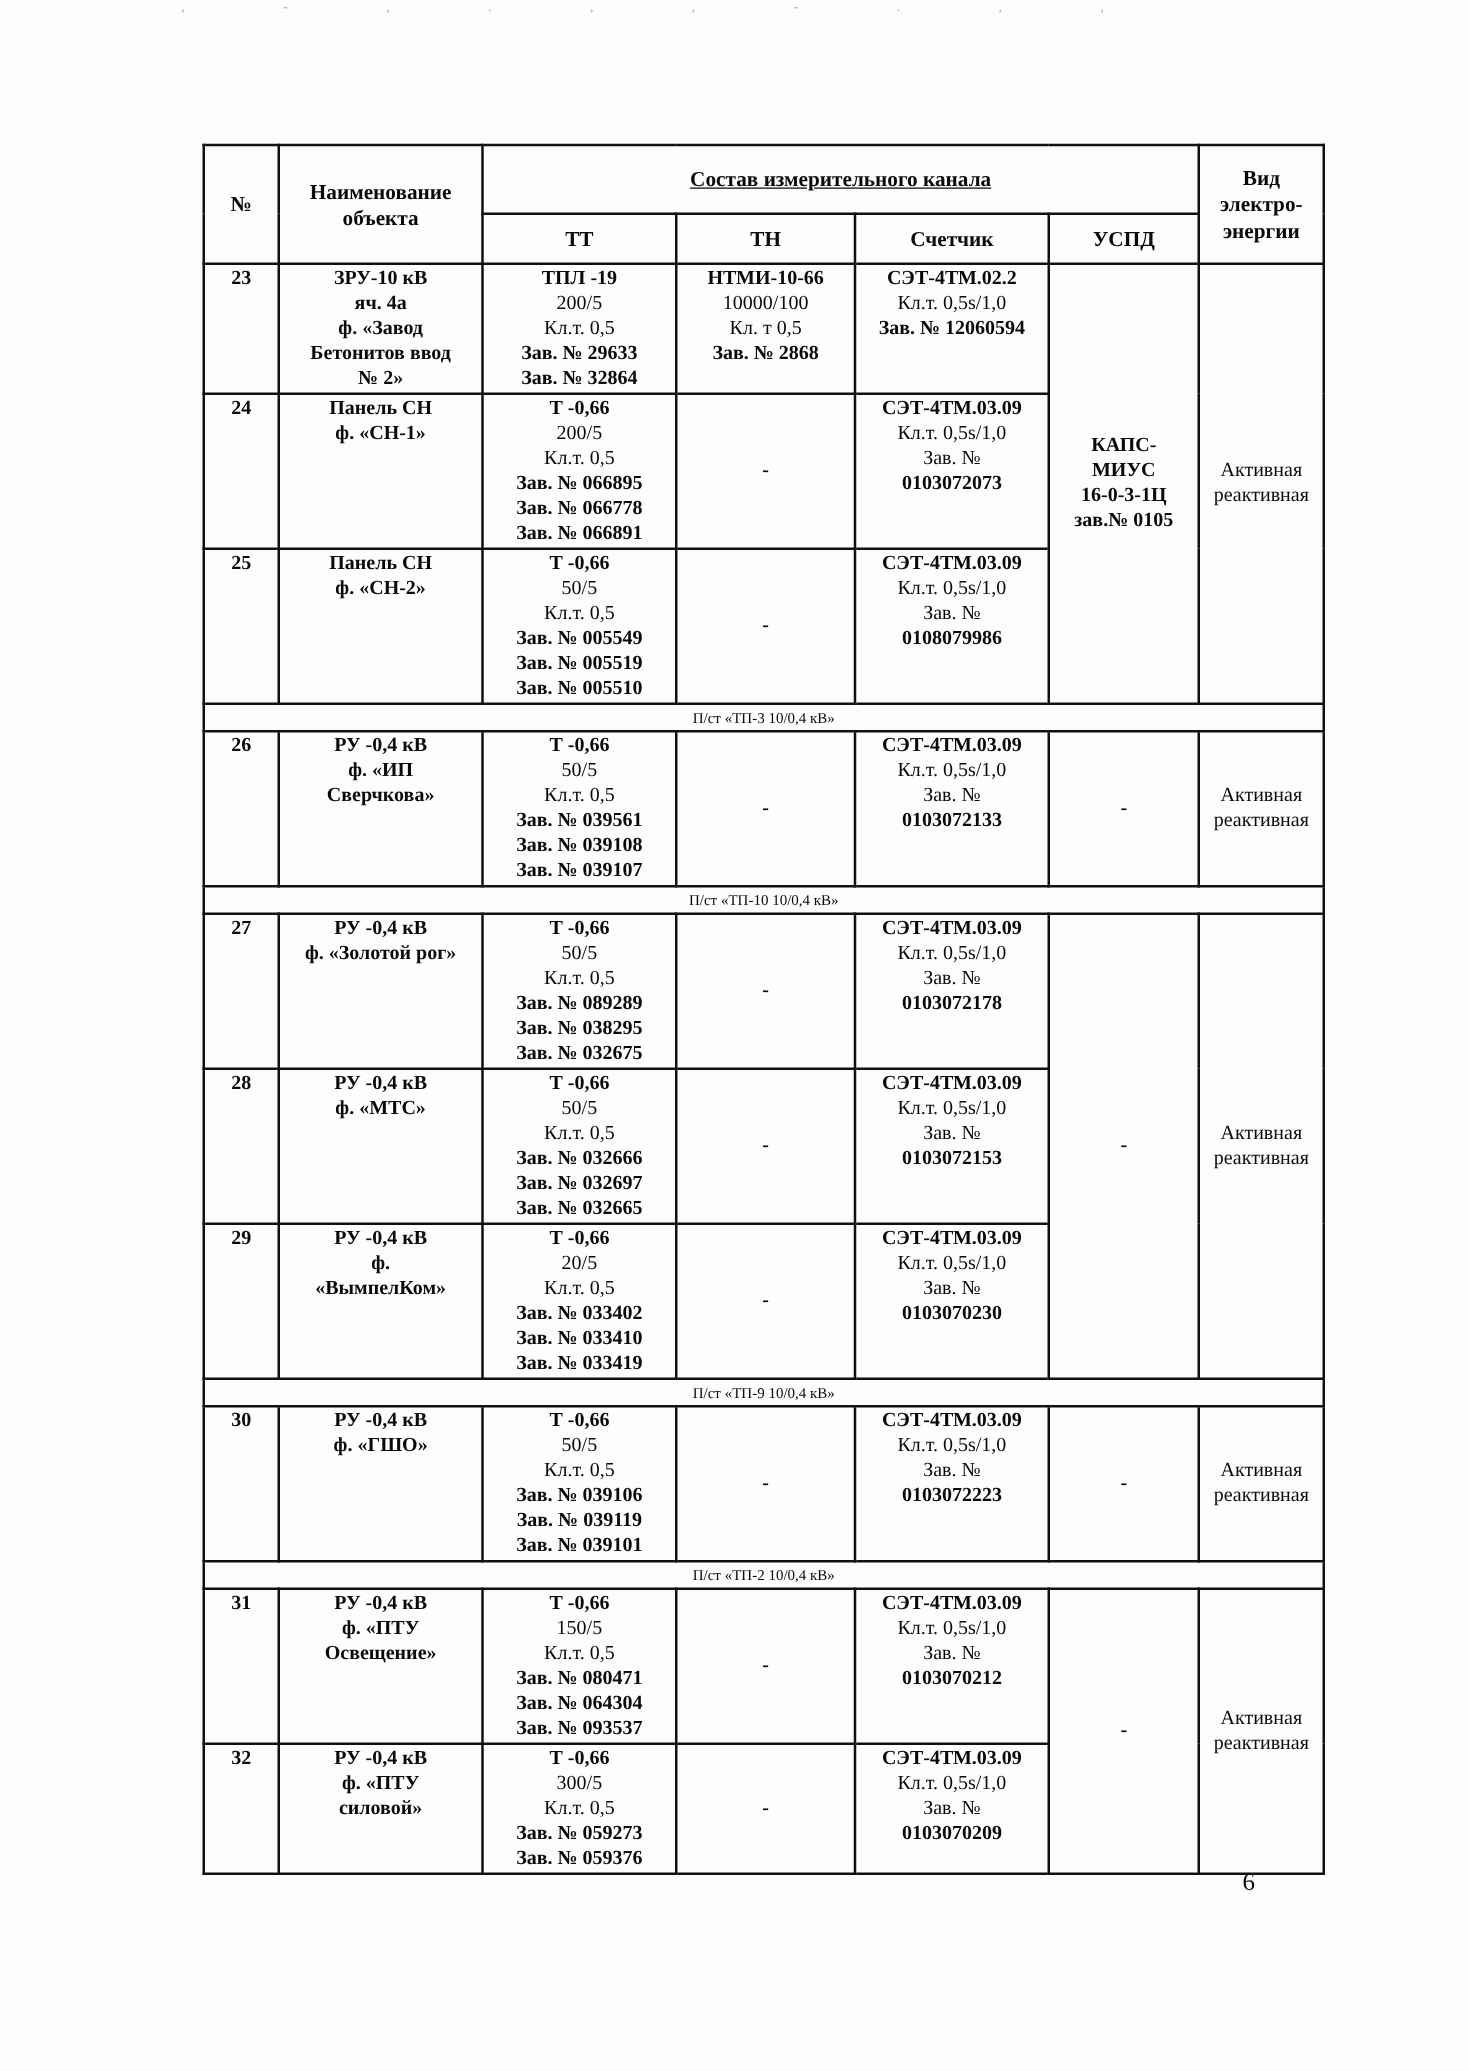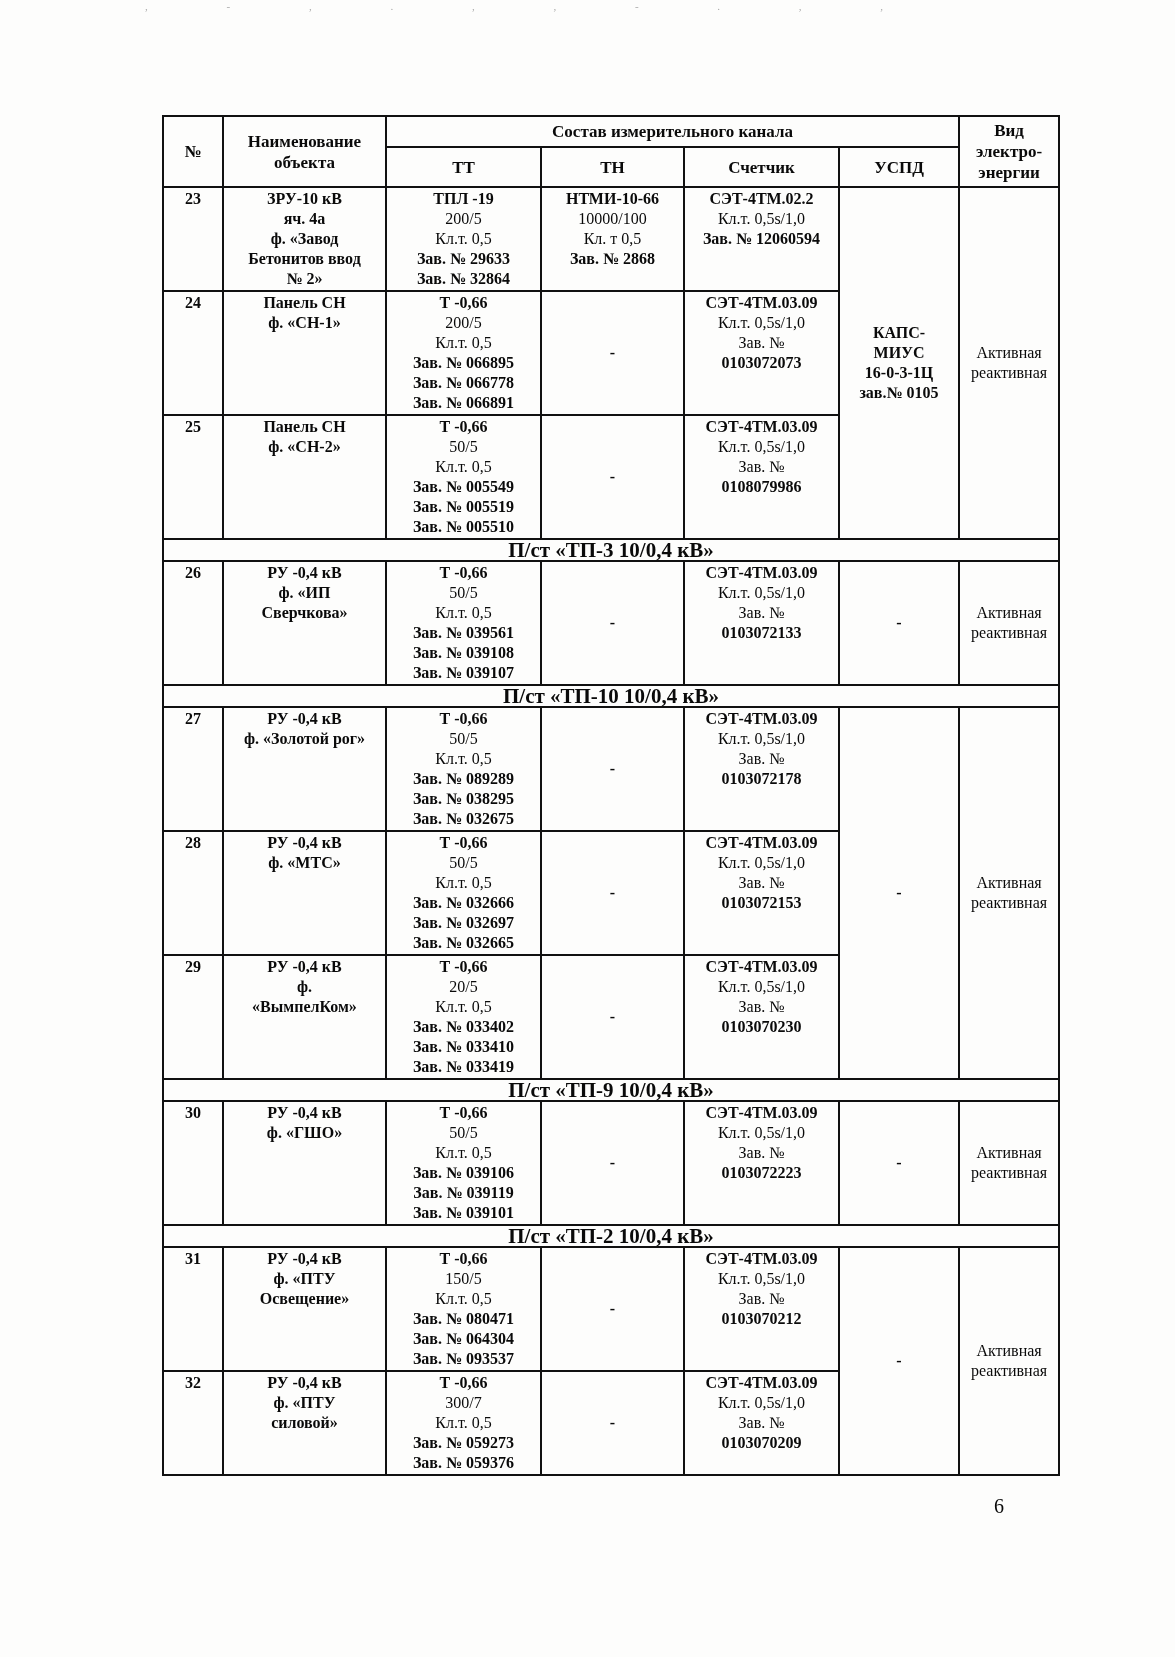--- a/index.html
+++ b/index.html
@@ -24,28 +24,28 @@
   }
   th, td {
     border: 2px solid #111;
     padding: 1px 2px;
     text-align: center;
     vertical-align: top;
     font-size: 16px;
     line-height: 20px;
   }
   thead th { font-weight: bold; font-size: 17px; vertical-align: middle; line-height: 21px; }
-  thead tr.group-row th.group { height: 24px; padding: 4px 2px; }
+  thead tr.group-row th.group { height: 24px; padding: 16px 2px; text-decoration: underline; }
   thead tr.sub-row th { height: 40px; }
 
   td.vmid { vertical-align: middle; }
   .ln { white-space: nowrap; }
   .ln.b { font-weight: bold; }
   td.section {
-    font-weight: bold; font-size: 21px;
+    font-weight: normal; font-size: 12px;
     height: 22px; padding: 0; vertical-align: middle;
   }
   td.rownum { font-size: 16px; font-weight: bold; }
 
   .page-number {
     position: absolute; left: 994px; top: 1494px;
     font-size: 20px; line-height: 24px;
   }
 </style>
 </head>
@@ -362,21 +362,21 @@
         </tr>
         <tr>
           <td class="rownum">32</td>
           <td>
             <div class="ln b">РУ -0,4 кВ</div>
             <div class="ln b">ф. «ПТУ</div>
             <div class="ln b">силовой»</div>
           </td>
           <td>
             <div class="ln b">Т -0,66</div>
-            <div class="ln">300/7</div>
+            <div class="ln">300/5</div>
             <div class="ln">Кл.т. 0,5</div>
             <div class="ln b">Зав. № 059273</div>
             <div class="ln b">Зав. № 059376</div>
           </td>
           <td class="vmid">
             <div class="ln b">-</div>
           </td>
           <td>
             <div class="ln b">СЭТ-4ТМ.03.09</div>
             <div class="ln">Кл.т. 0,5s/1,0</div>

